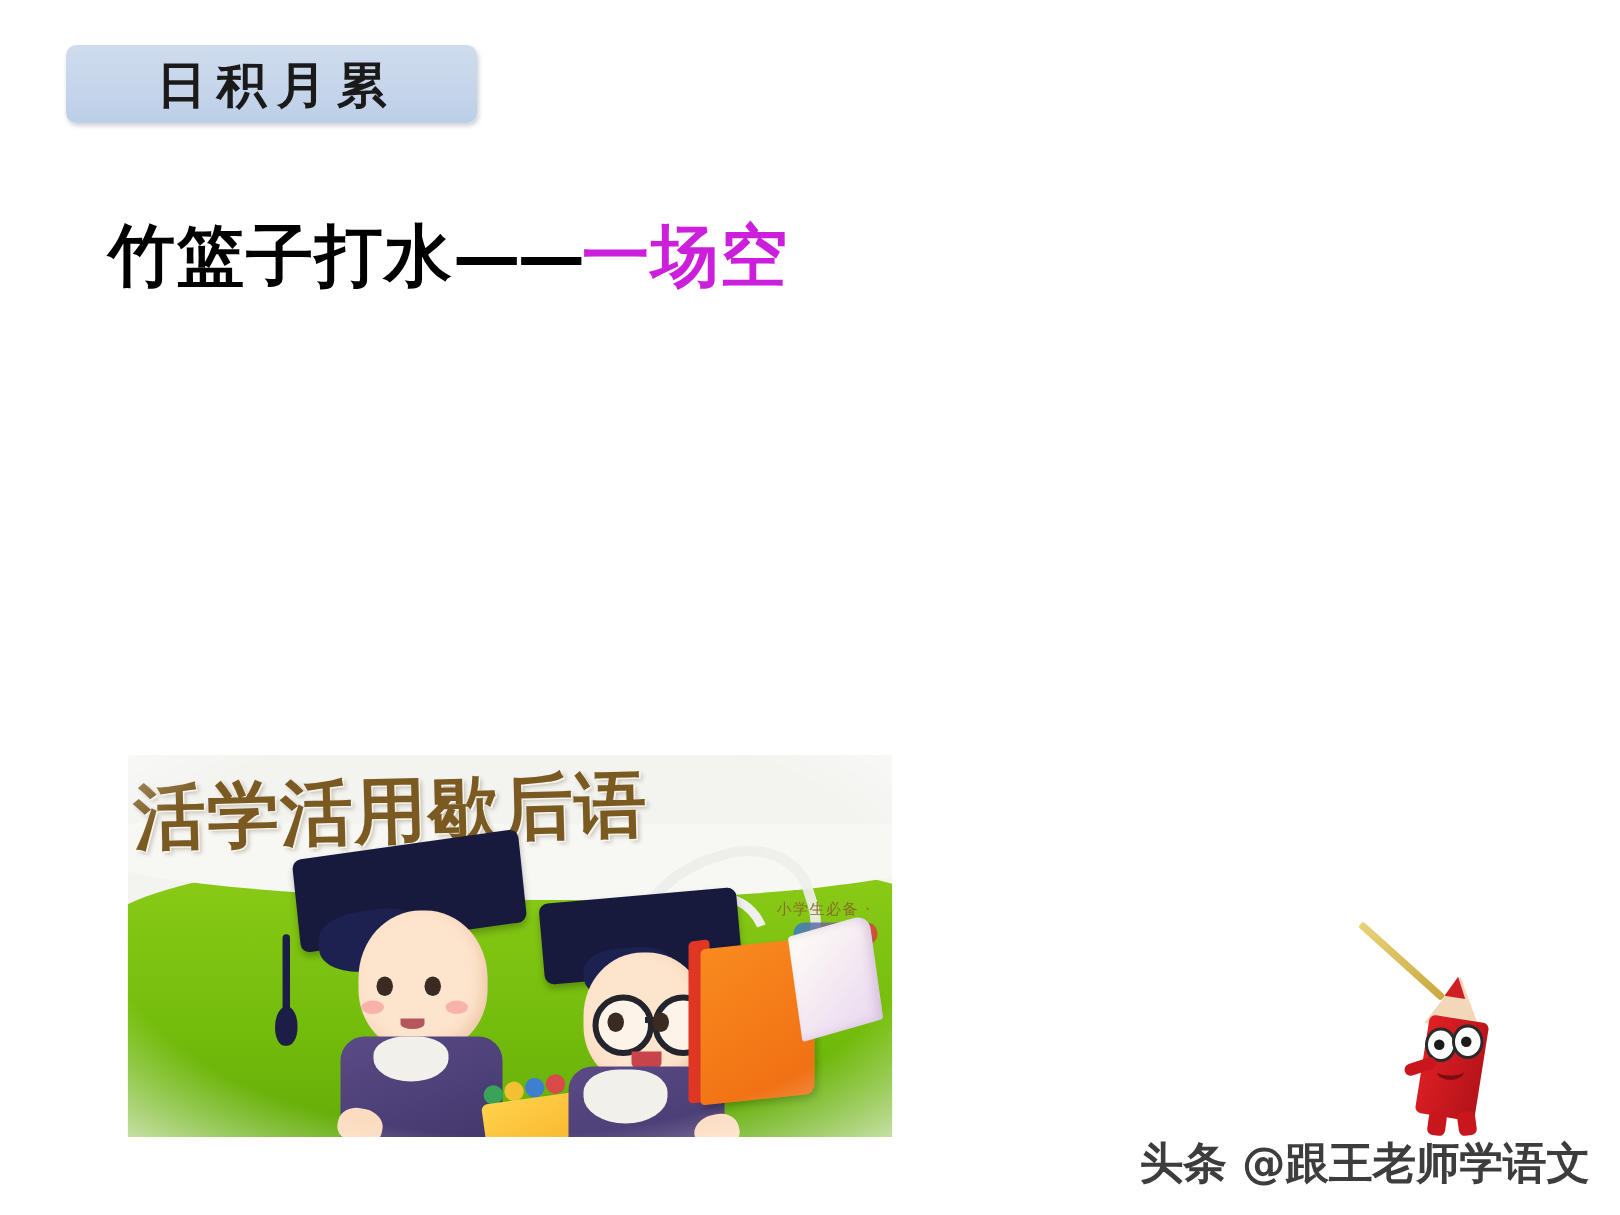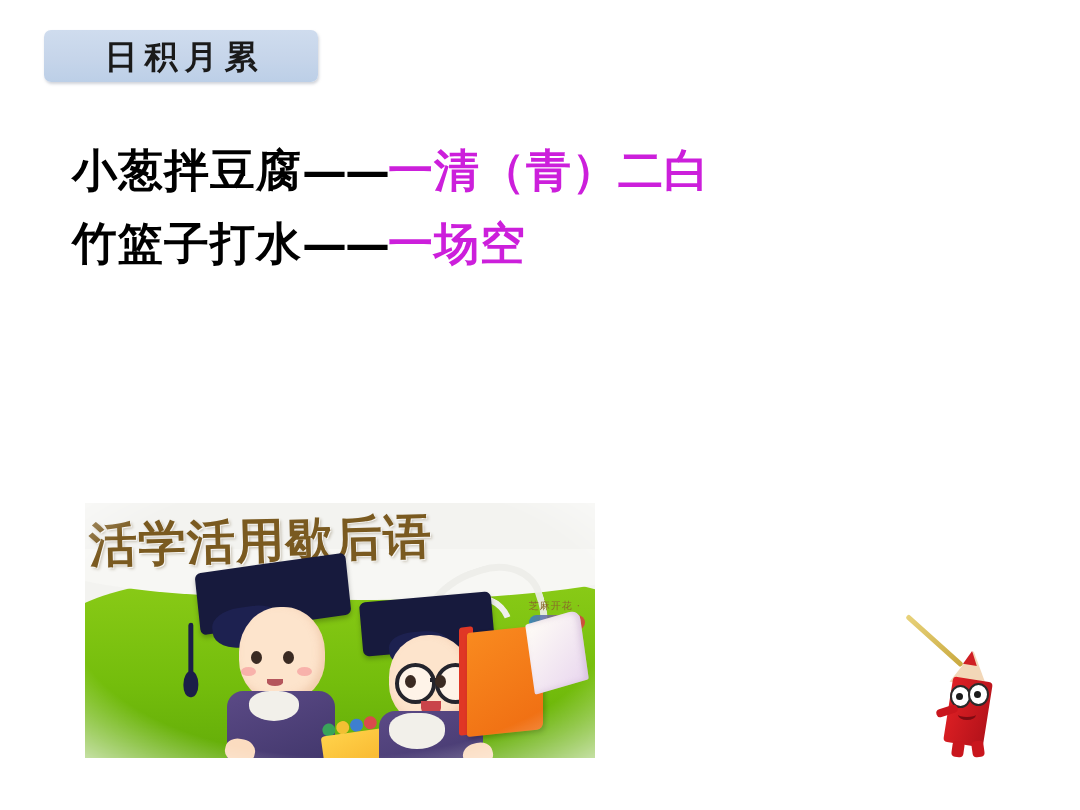--- a/index.html
+++ b/index.html
@@ -403,41 +403,38 @@
 <body>
 
 <div id="slide">
 
   <div class="title-badge">
     <span class="badge-text">日积月累</span>
   </div>
 
   <div class="lines">
 
-    <div class="saying-line">
-      <span class="riddle">小葱拌豆腐</span><span class="dash">——</span><span class="answer">一清（青）二白</span>
-    </div>
 
     <div class="saying-line">
       <span class="riddle">竹篮子打水</span><span class="dash">——</span><span class="answer">一场空</span>
     </div>
 
 
 
   </div>
 
   <div class="book-image">
     <div class="book-bg"></div>
     <div class="book-green"></div>
     <div class="book-wave"></div>
     <div class="book-swirl"></div>
     <div class="book-swirl2"></div>
 
     <div class="book-title">活学活用歇后语</div>
-    <div class="book-sub">芝麻开花 ·</div>
+    <div class="book-sub">小学生必备 ·</div>
     <div class="book-logo"></div>
 
     <div class="kid kid-a">
       <div class="cap">
         <div class="cap-top"></div>
         <div class="tassel"></div>
       </div>
       <div class="face"></div>
       <div class="eye l"></div>
       <div class="eye r"></div>
@@ -491,15 +488,16 @@
         </div>
       <div class="pencil-eye r">
           <b></b>
         </div>
       <div class="pencil-mouth"></div>
       <div class="pencil-arm"></div>
       <div class="pencil-leg l"></div>
       <div class="pencil-leg r"></div>
       <div class="pointer-stick"></div>
     </div>
+    <div class="wm-text">头条 @跟王老师学语文</div>
   </div>
 
 </div>
 
 </body></html>

